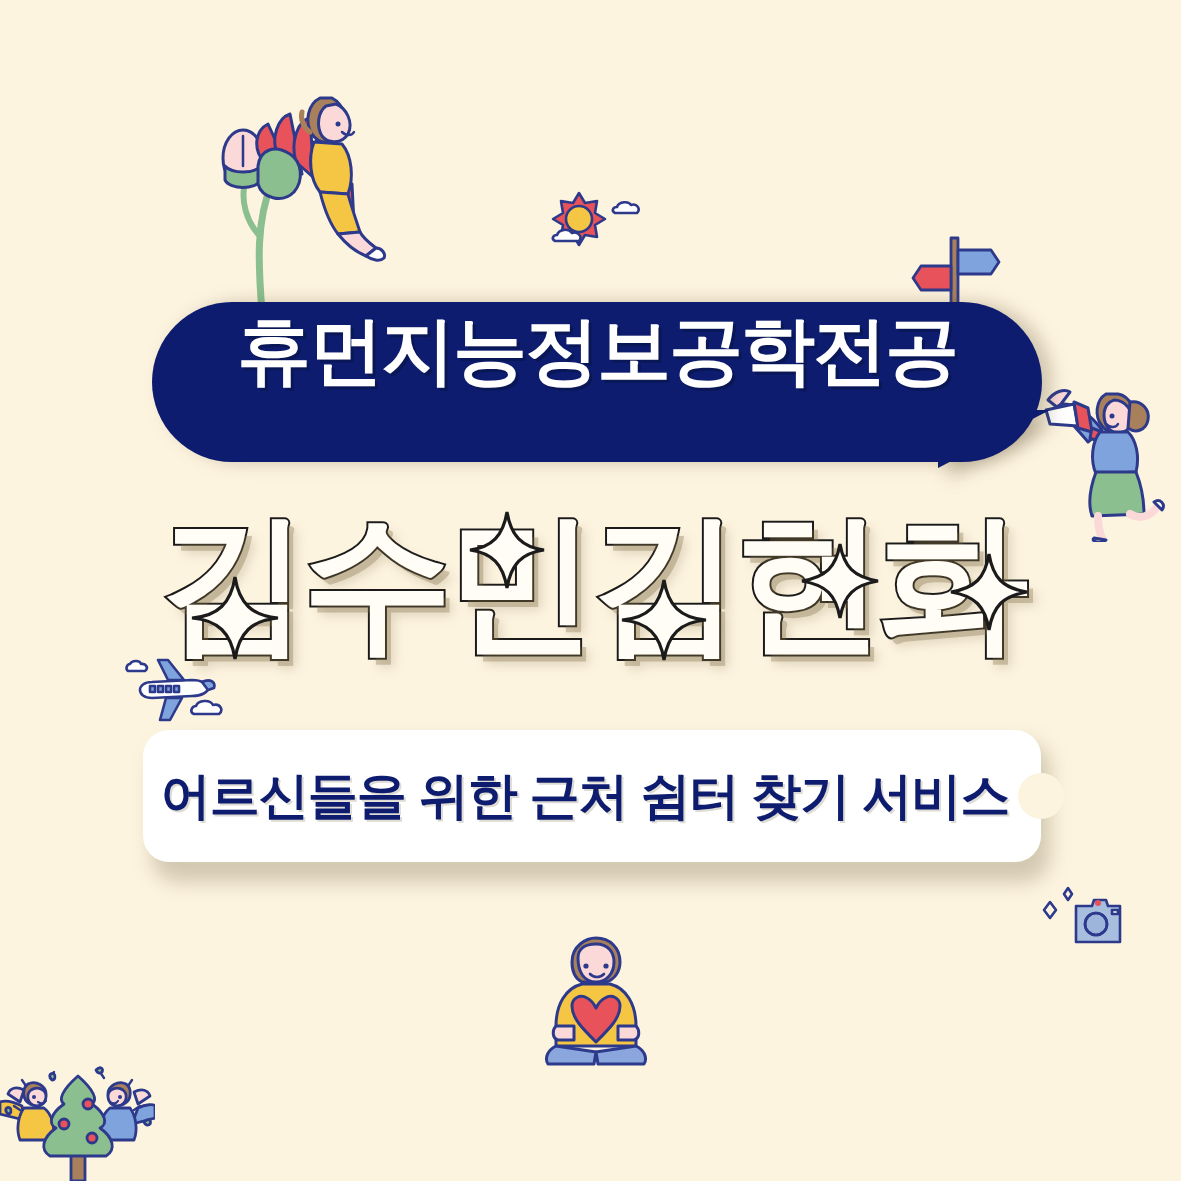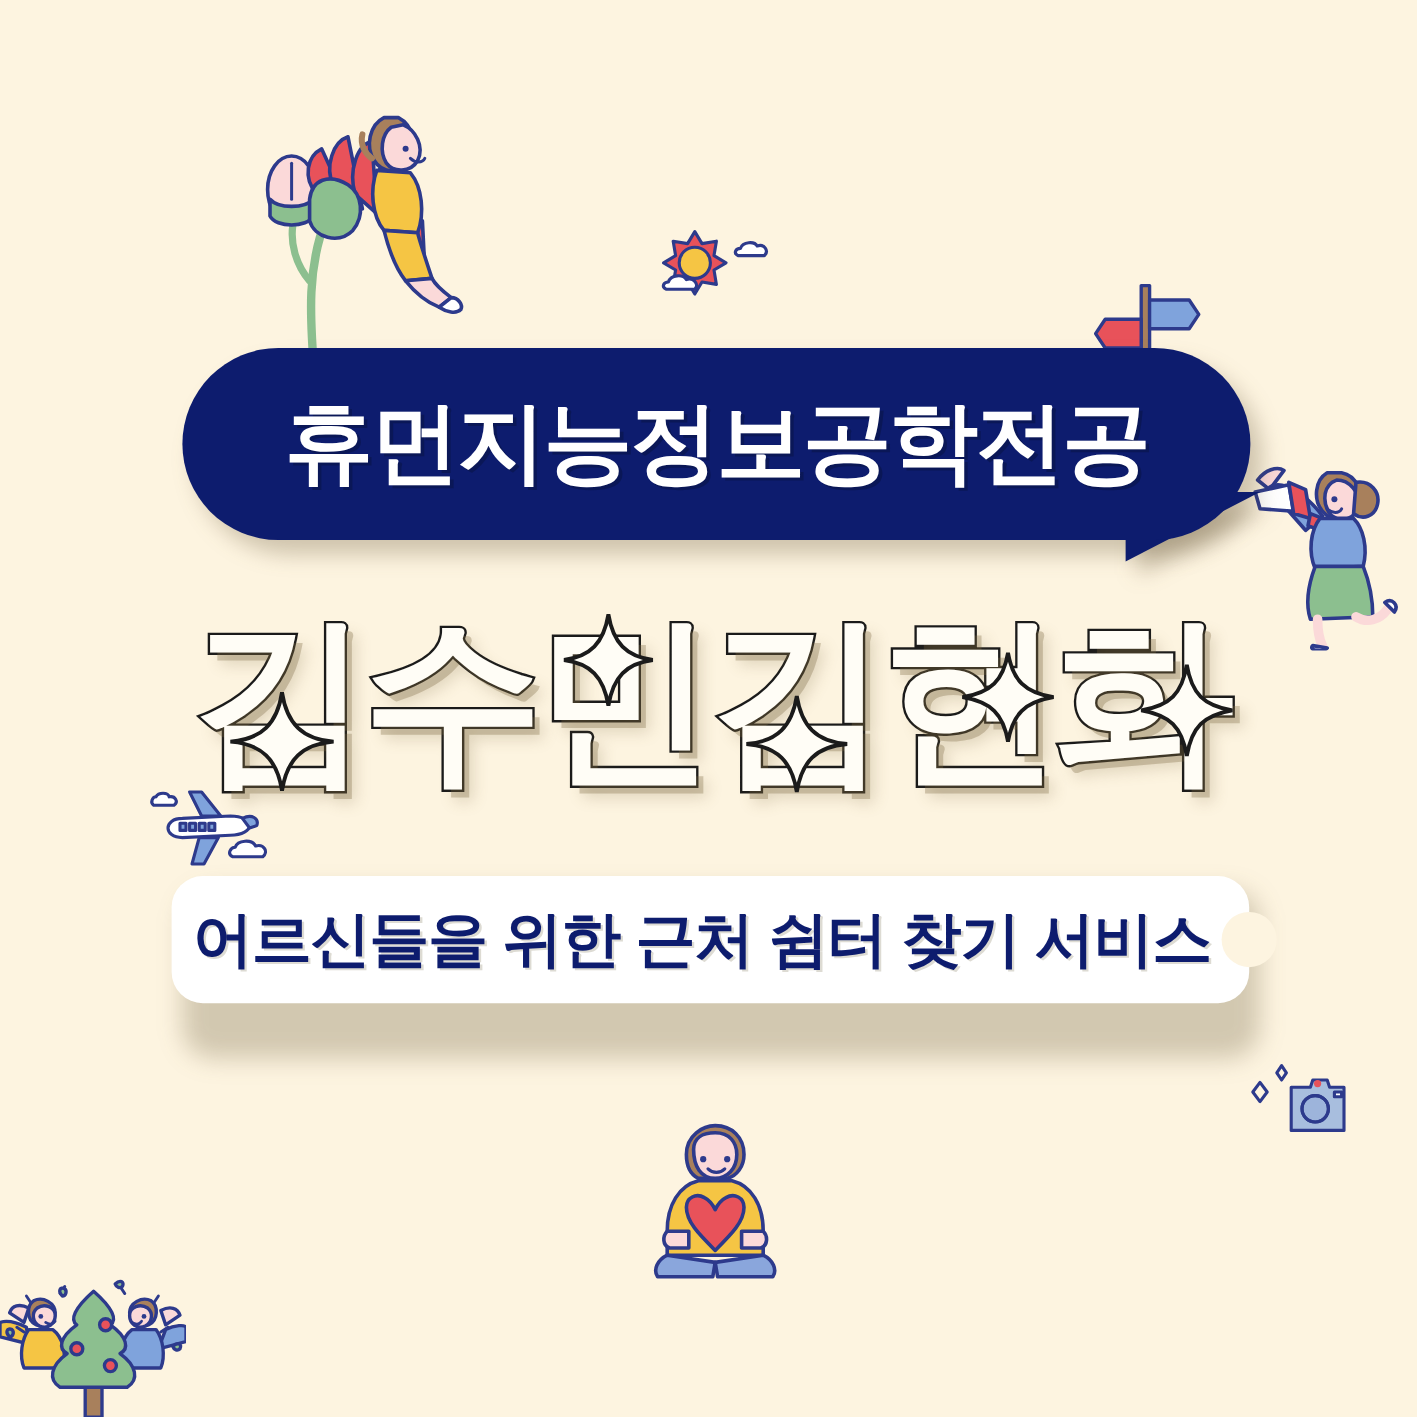--- a/index.html
+++ b/index.html
@@ -41,27 +41,26 @@
     width: 890px;
     height: 160px;
     background: rgba(90, 72, 40, 0.28);
     border-radius: 80px;
     filter: blur(9px);
   }
 
   .banner {
     position: absolute;
     left: 0;
-    top: 0;
+    top: 12px;
     width: 890px;
     height: 160px;
     background: #0D1C6E;
     border-radius: 80px;
     display: flex;
-    align-items: center;
     justify-content: center;
   }
 
   .banner-tail {
     position: absolute;
     left: 786px;
     top: 120px;
     width: 0;
     height: 0;
     border-left: 0 solid transparent;
@@ -133,21 +132,21 @@
     background: rgba(90, 72, 40, 0.26);
     border-radius: 26px;
     filter: blur(10px);
   }
 
   .caption-card {
     position: absolute;
     left: 143px;
     top: 730px;
     width: 898px;
-    height: 106px;
+    height: 132px;
     background: #FFFFFF;
     border-radius: 26px;
     display: flex;
     align-items: center;
     justify-content: center;
   }
 
   
   .caption-notch {
     position: absolute;

